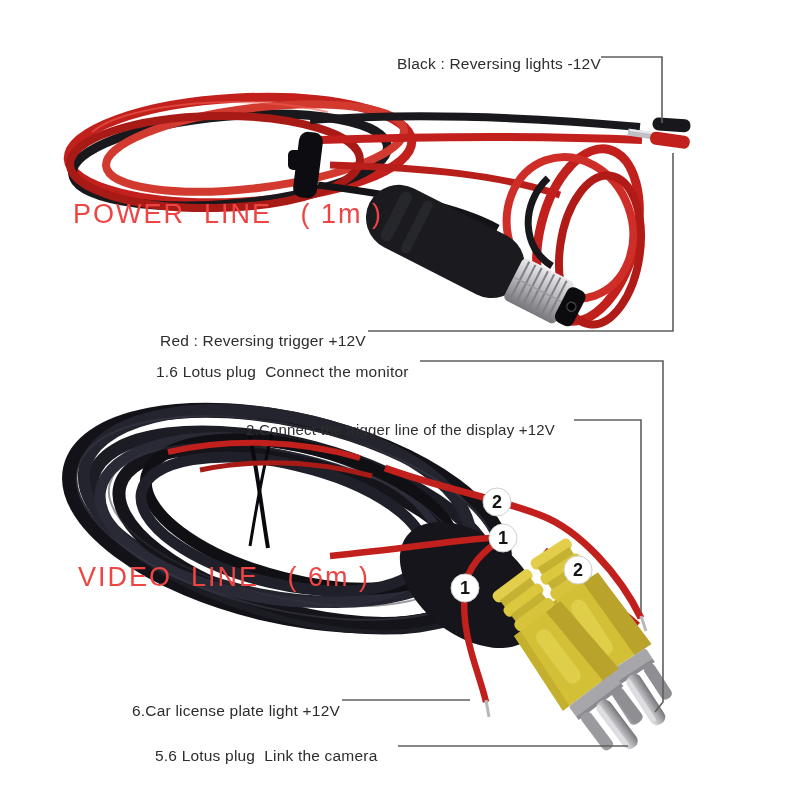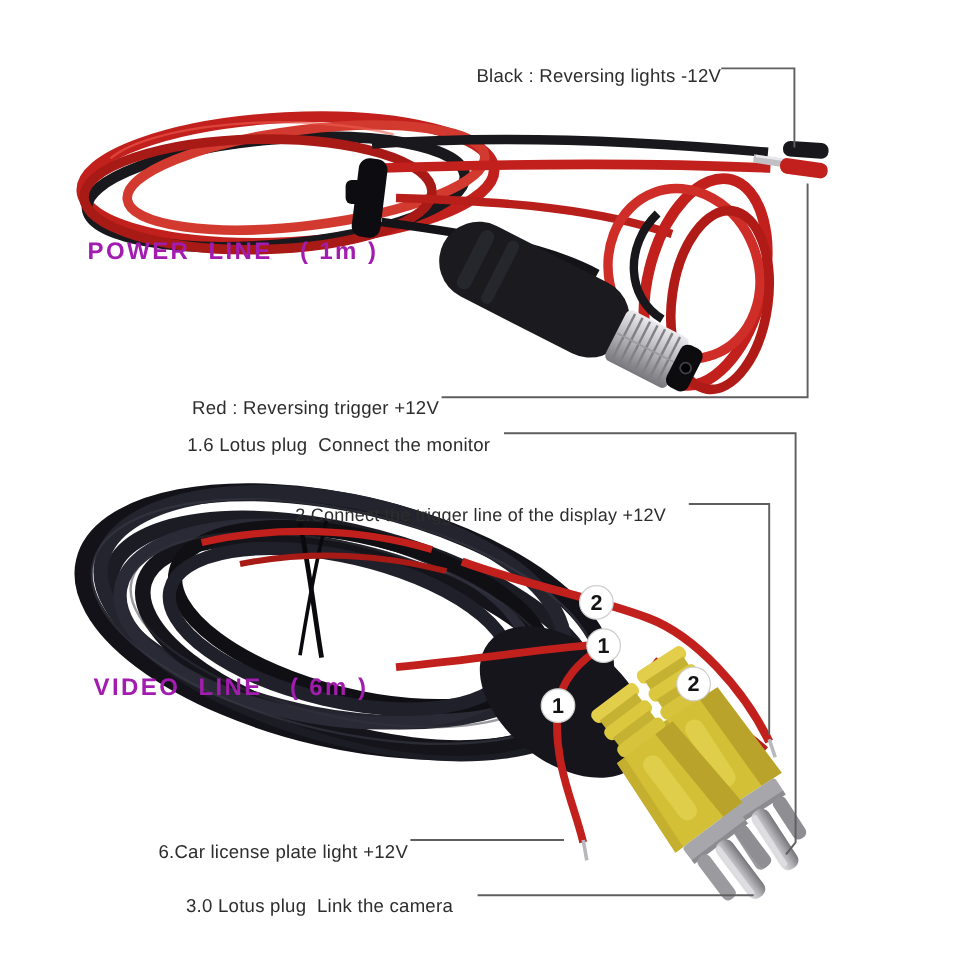--- a/index.html
+++ b/index.html
@@ -7,23 +7,22 @@
     position:relative;width:800px;height:800px;background:#ffffff;
     overflow:hidden;font-family:"Liberation Sans",sans-serif;
   }
   .art{position:absolute;left:0;top:0;}
   .label{
     position:absolute;color:#2d2d2d;font-size:15.5px;line-height:1.2;
     white-space:pre;letter-spacing:.2px;margin-top:13px;
   }
   .label.small{font-size:15px;}
   .title{
-    position:absolute;color:#a21caf;font-size:20px;letter-spacing:2px;
+    position:absolute;color:#ef4444;font-size:27px;letter-spacing:2px;
     white-space:pre;
-    font-weight:bold;
   }
 </style>
 </head>
 <body>
 
 <div class="canvas">
 
   <svg class="art" width="800" height="800" viewBox="0 0 800 800">
     <defs>
       <linearGradient id="gradSilver" x1="0" y1="0" x2="0" y2="1">
@@ -196,14 +195,14 @@
   <div class="label" style="left:160px;top:319px;">Red : Reversing trigger +12V</div>
 
   <div class="label" style="left:156px;top:350px;">1.6 Lotus plug  Connect the monitor</div>
 
   <div class="label small" style="left:246px;top:408px;">2.Connect the trigger line of the display +12V</div>
 
   <div class="title" style="left:78px;top:562px;">VIDEO  LINE   ( 6m )</div>
 
   <div class="label" style="left:132px;top:689px;">6.Car license plate light +12V</div>
 
-  <div class="label" style="left:155px;top:734px;">3.0 Lotus plug  Link the camera</div>
+  <div class="label" style="left:155px;top:734px;">5.6 Lotus plug  Link the camera</div>
 </div>
 
 </body></html>

